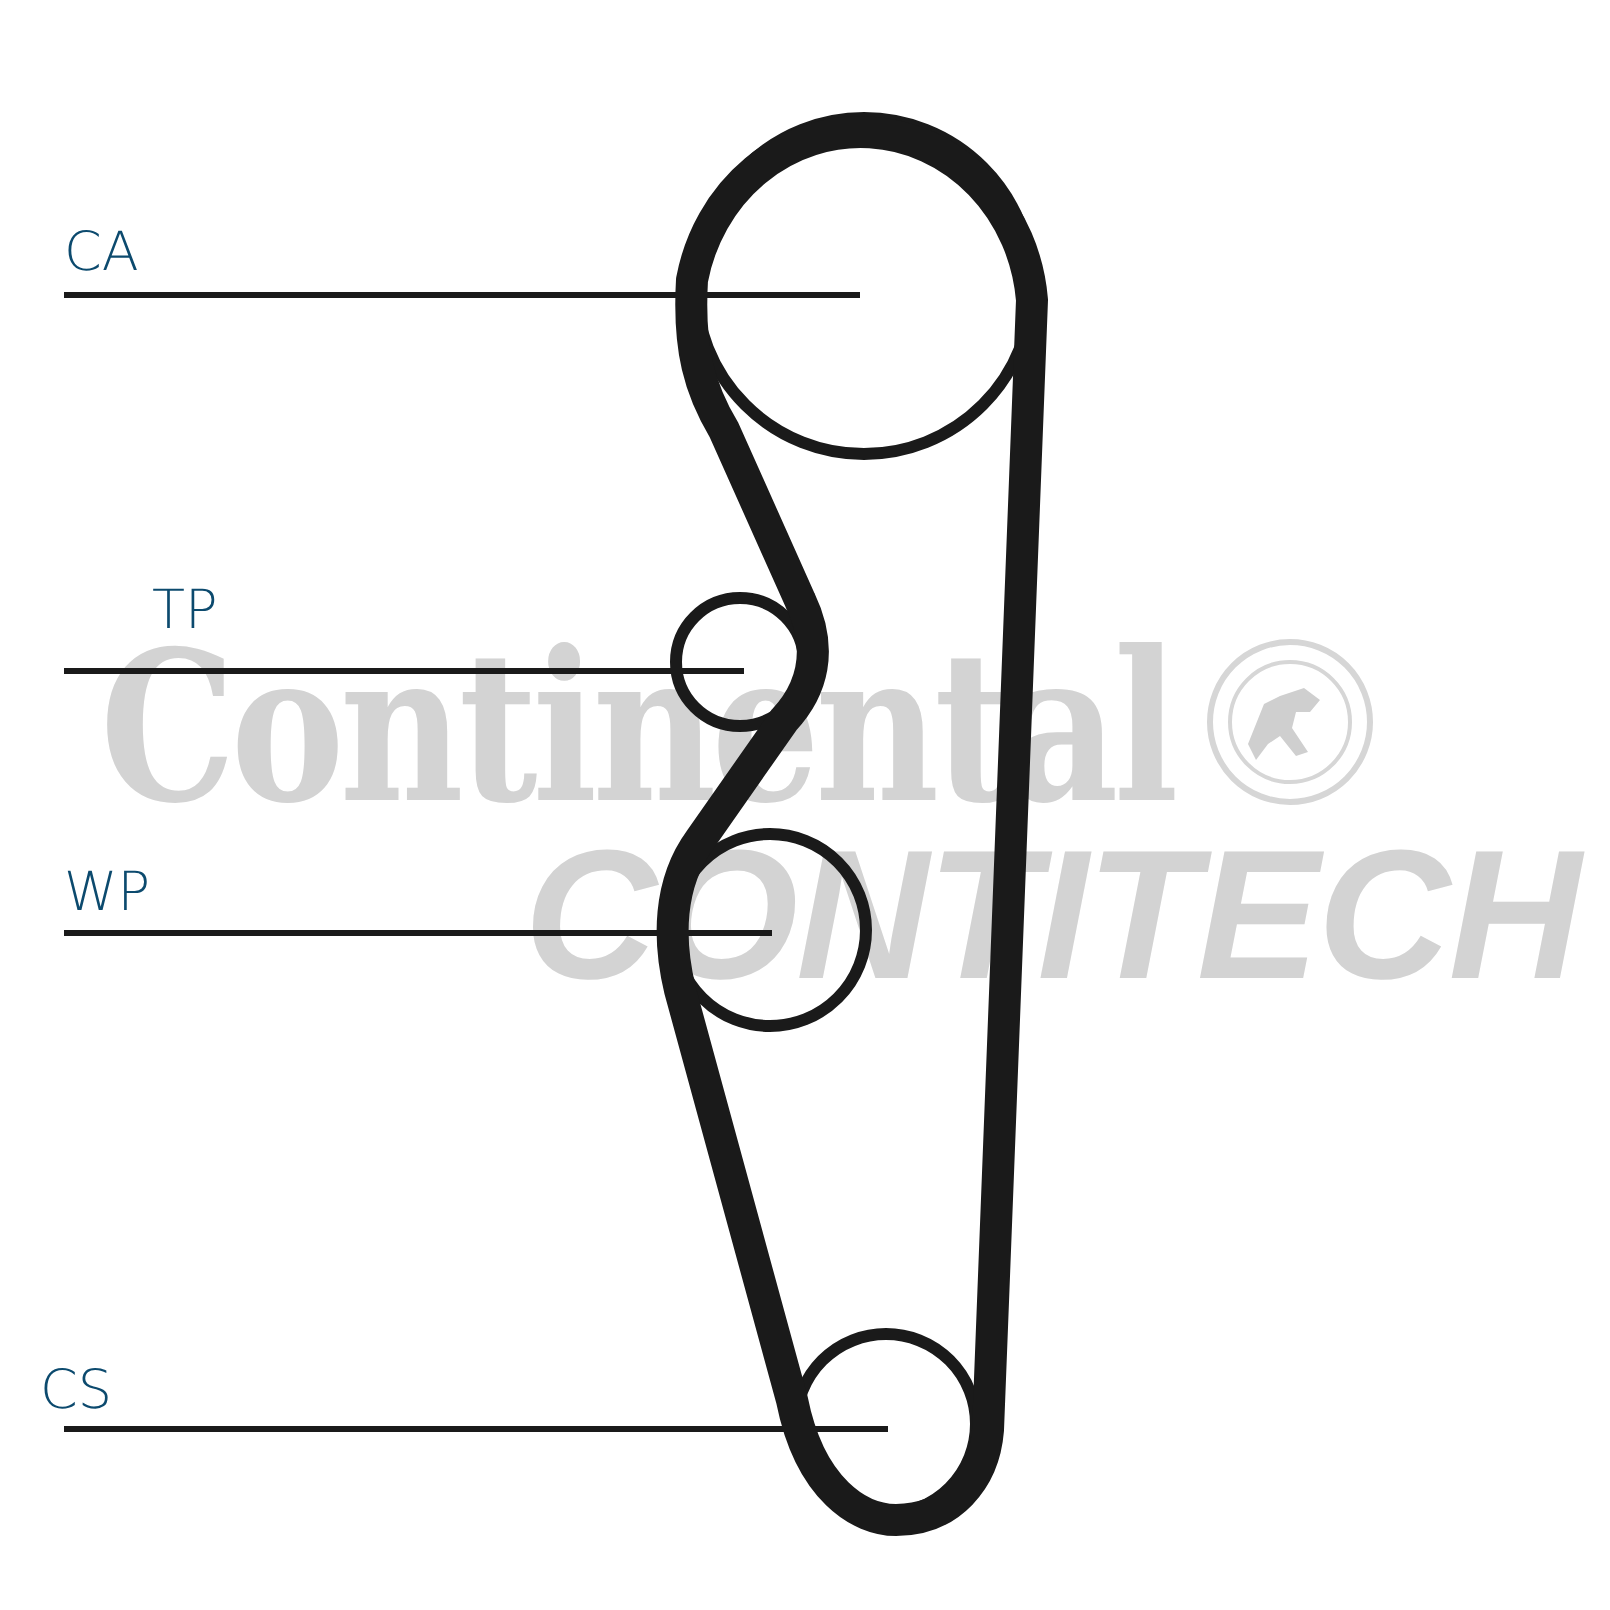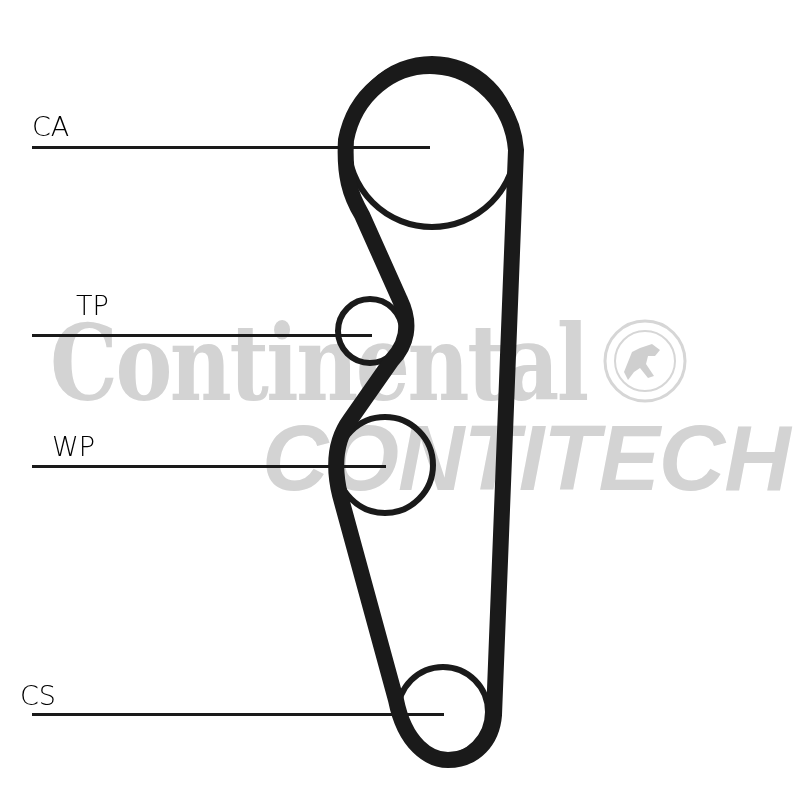--- a/index.html
+++ b/index.html
@@ -3,21 +3,21 @@
   <meta charset="utf-8">
   <style>
     html, body { margin: 0; padding: 0; background: #ffffff; }
     body { width: 805px; height: 805px; position: relative; overflow: hidden; }
     #canvas { position: absolute; left: 0; top: 0; width: 805px; height: 805px; }
     .label {
       position: absolute;
       font-family: "DejaVu Sans", sans-serif;
       font-weight: 300;
       font-size: 27px;
-      color: #000000;
+      color: #0c4a6e;
       letter-spacing: 0px;
       line-height: 1;
     }
     .leader { position: absolute; height: 3px; background: #1a1a1a; }
     .wm-continental {
       position: absolute;
       font-family: "DejaVu Serif", serif;
       font-weight: bold;
       font-size: 104px;
       color: #d3d3d3;
@@ -77,19 +77,19 @@
                L 516 150 Z"></path>
     </g>
   </svg>
 
   <div class="label" style="left:32px; top:113px;">CA</div>
   <div class="leader" style="left:32px; top:146px; width:398px;"></div>
 
   <div class="label" style="left:32px; top:292px;margin-left:44px;">TP</div>
   <div class="leader" style="left:32px; top:334px; width:340px;"></div>
 
-  <div class="label" style="left:32px; top:433px;margin-left:20px;">WP</div>
+  <div class="label" style="left:32px; top:433px;">WP</div>
   <div class="leader" style="left:32px; top:465px; width:354px;"></div>
 
   <div class="label" style="left:20px; top:682px;">CS</div>
   <div class="leader" style="left:32px; top:713px; width:412px;"></div>
 
 </div>
 
 </body></html>

